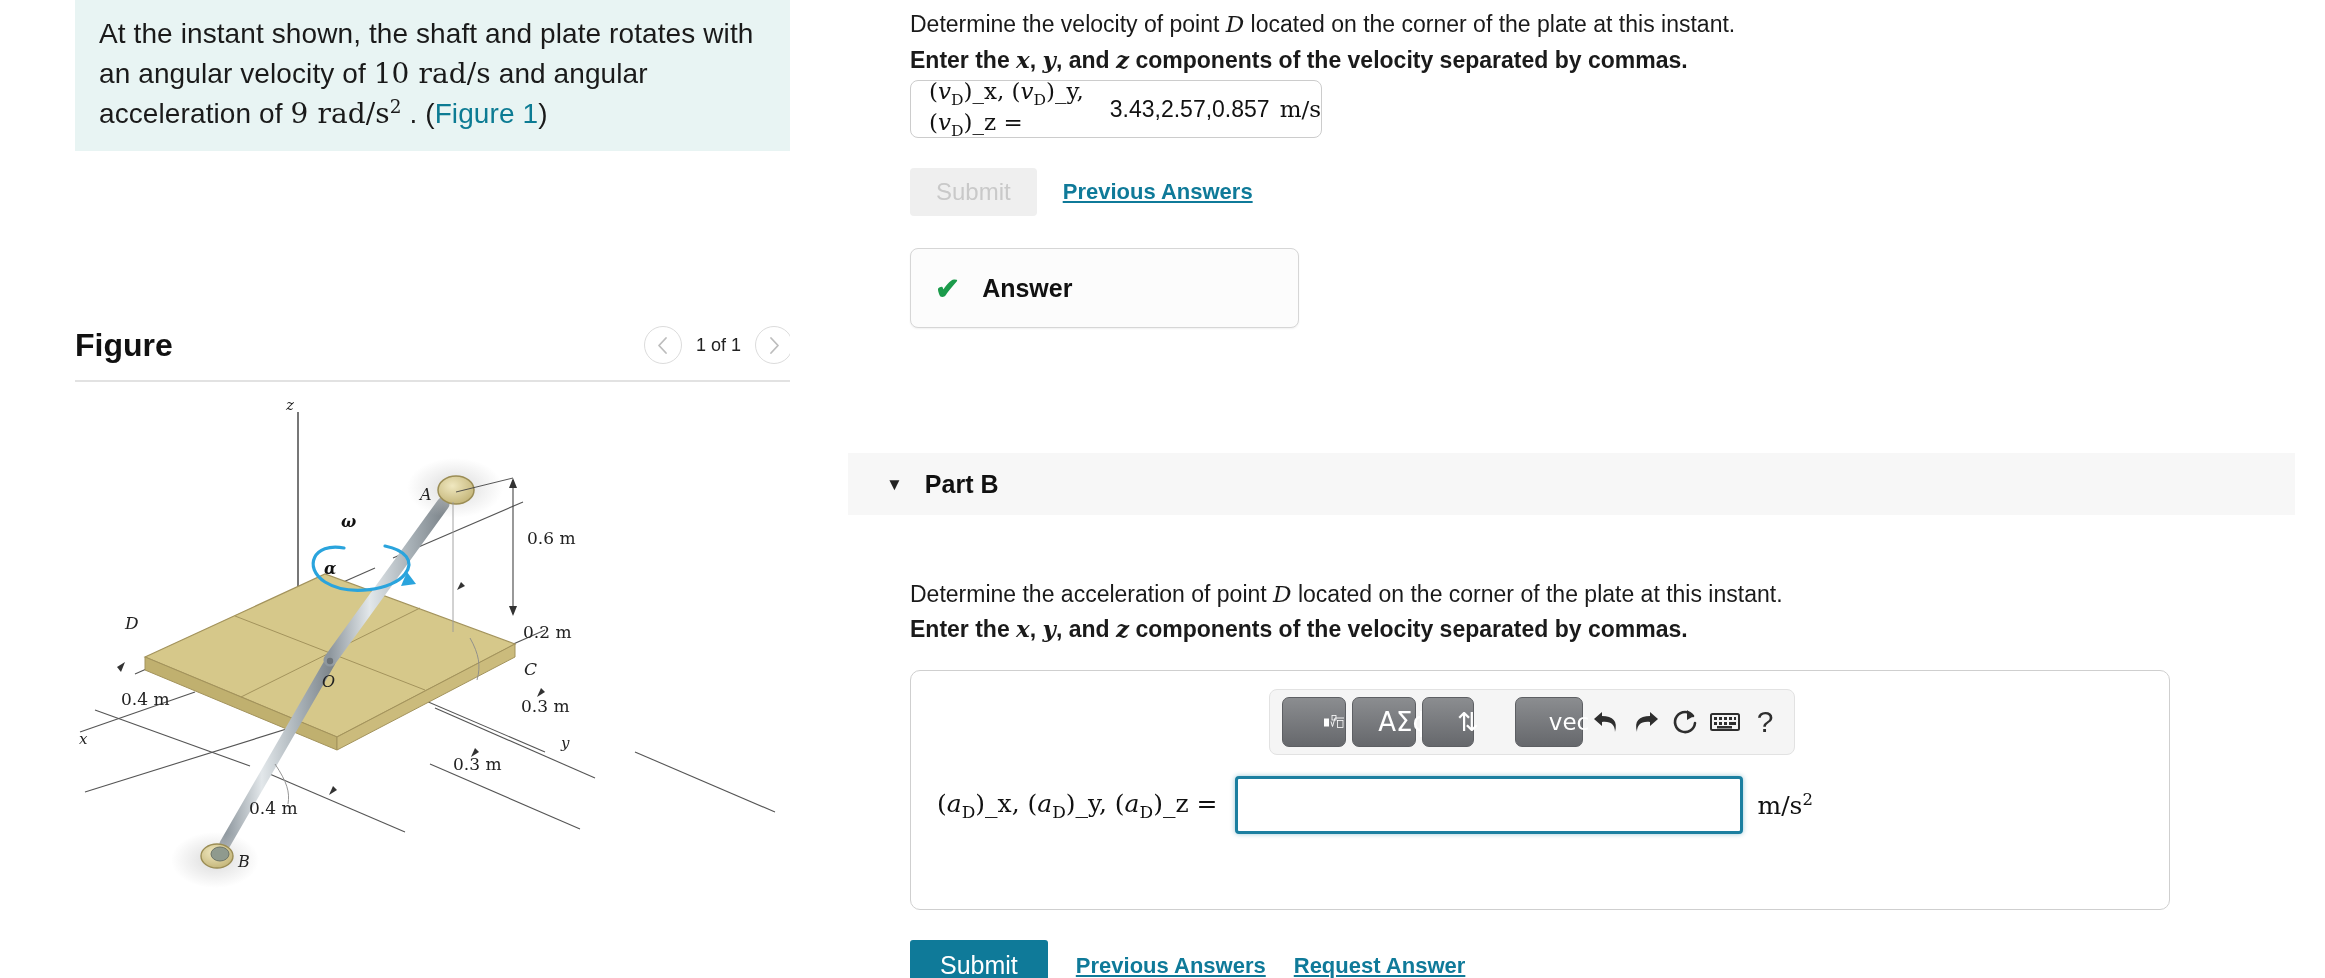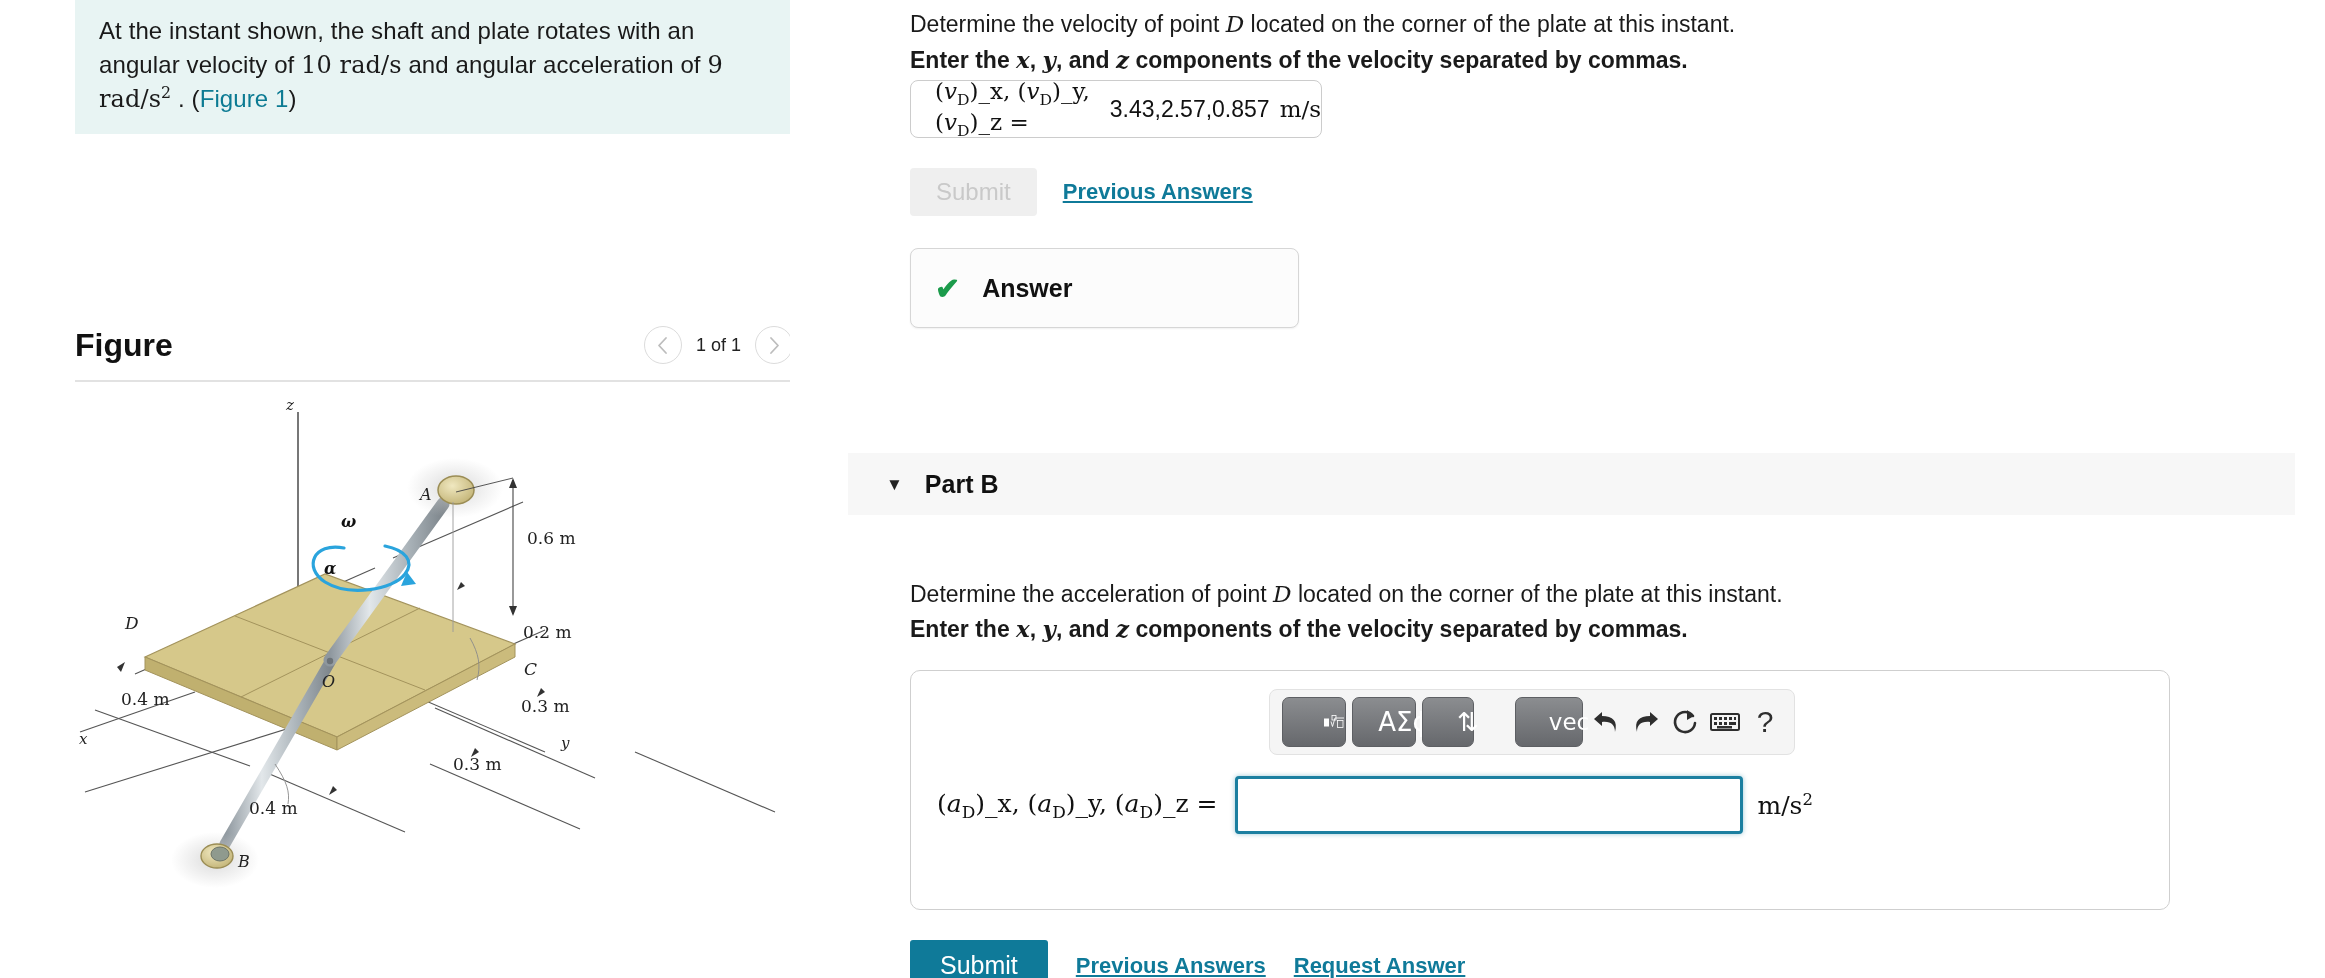--- a/index.html
+++ b/index.html
@@ -29,21 +29,21 @@
   }
 
   .info-box {
     position: absolute; left: 75px; top: 0;
     width: 718px; min-height: 99px;
     background: #e8f4f3;
     padding: 14px 24px 18px 24px;
   }
   .info-box p {
     margin: 0;
-    font-size: 24px;
+    font-size: 28px;
     line-height: 1.42;
     color: #1a1a1a;
     letter-spacing: 0.1px;
   }
   .mathser { font-family: "DejaVu Serif", "Liberation Serif", serif; }
   .mathit  { font-family: "DejaVu Serif", "Liberation Serif", serif; font-style: italic; }
   .figlink { color: #0c7b93; text-decoration: none; }
   sup.sm { font-size: 0.66em; vertical-align: super; line-height: 0; }
 
   
@@ -82,21 +82,21 @@
     font-size: 23px; color: #1a1a1a; line-height: 1.3;
   }
   .qtext.bold { font-weight: bold; }
 
   .ansbox-a {
     position: absolute; left: 120px; top: 80px;
     width: 412px; height: 58px;
     border: 1.5px solid #cccccc; border-radius: 8px;
     background: #fff;
     display: flex; align-items: center;
-    padding-left: 24px;
+    padding-left: 18px;
     font-family: "DejaVu Serif", "Liberation Serif", serif;
     font-size: 23px; color: #111;
   }
   .ansbox-a .val { font-family: "Liberation Sans", sans-serif; margin-left: 6px; }
   .ansbox-a .unit { margin-left: 10px; }
 
   .btnrow-a { position: absolute; left: 120px; top: 168px; display: flex; align-items: center; gap: 26px; }
   .btn-disabled {
     background: #efefef; color: #c9c9c9;
     border: none; border-radius: 4px;

